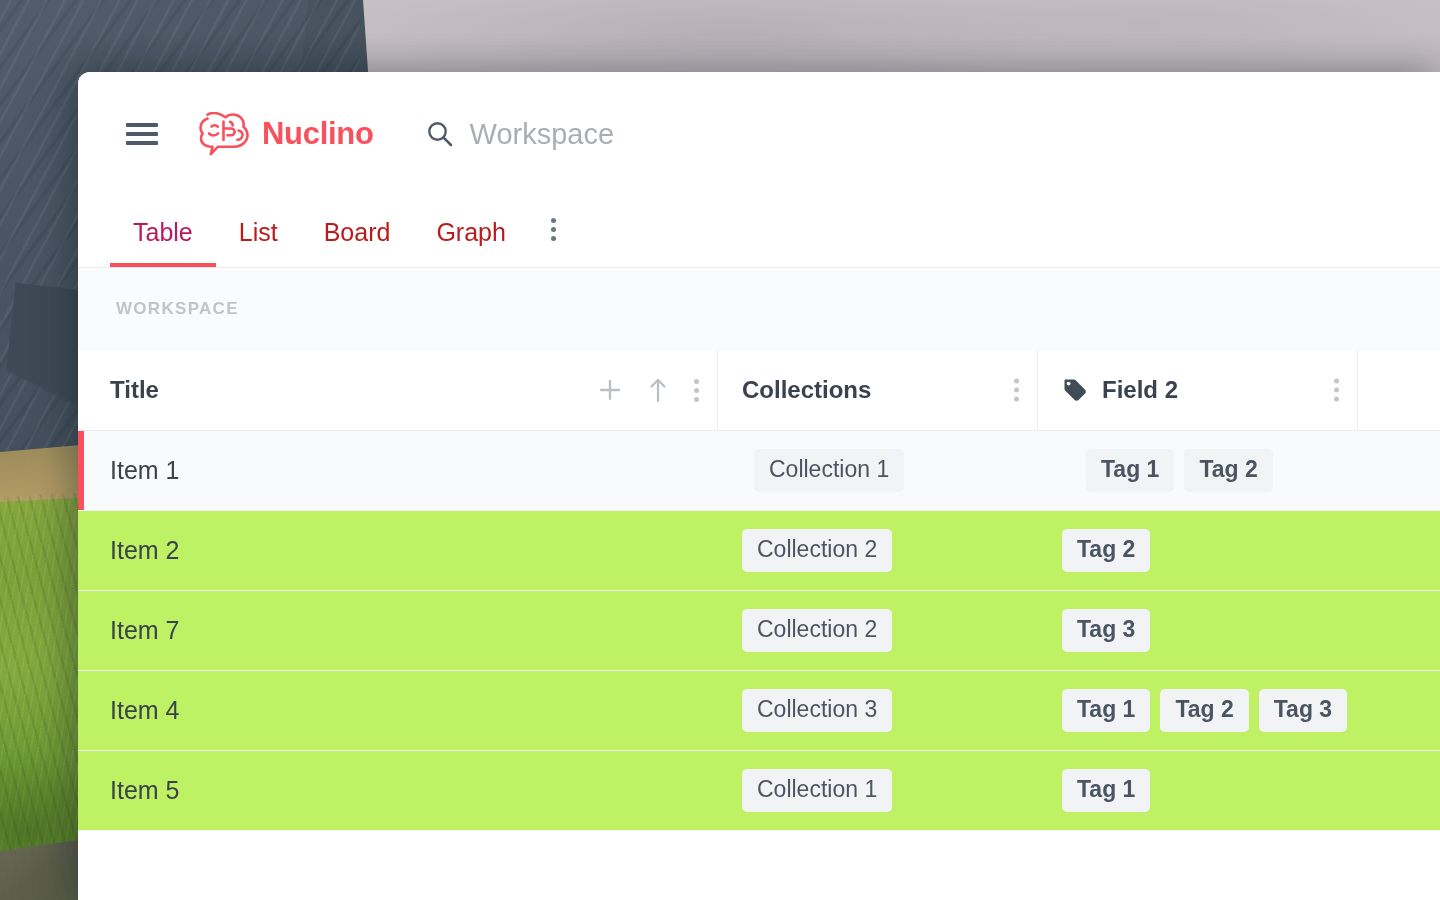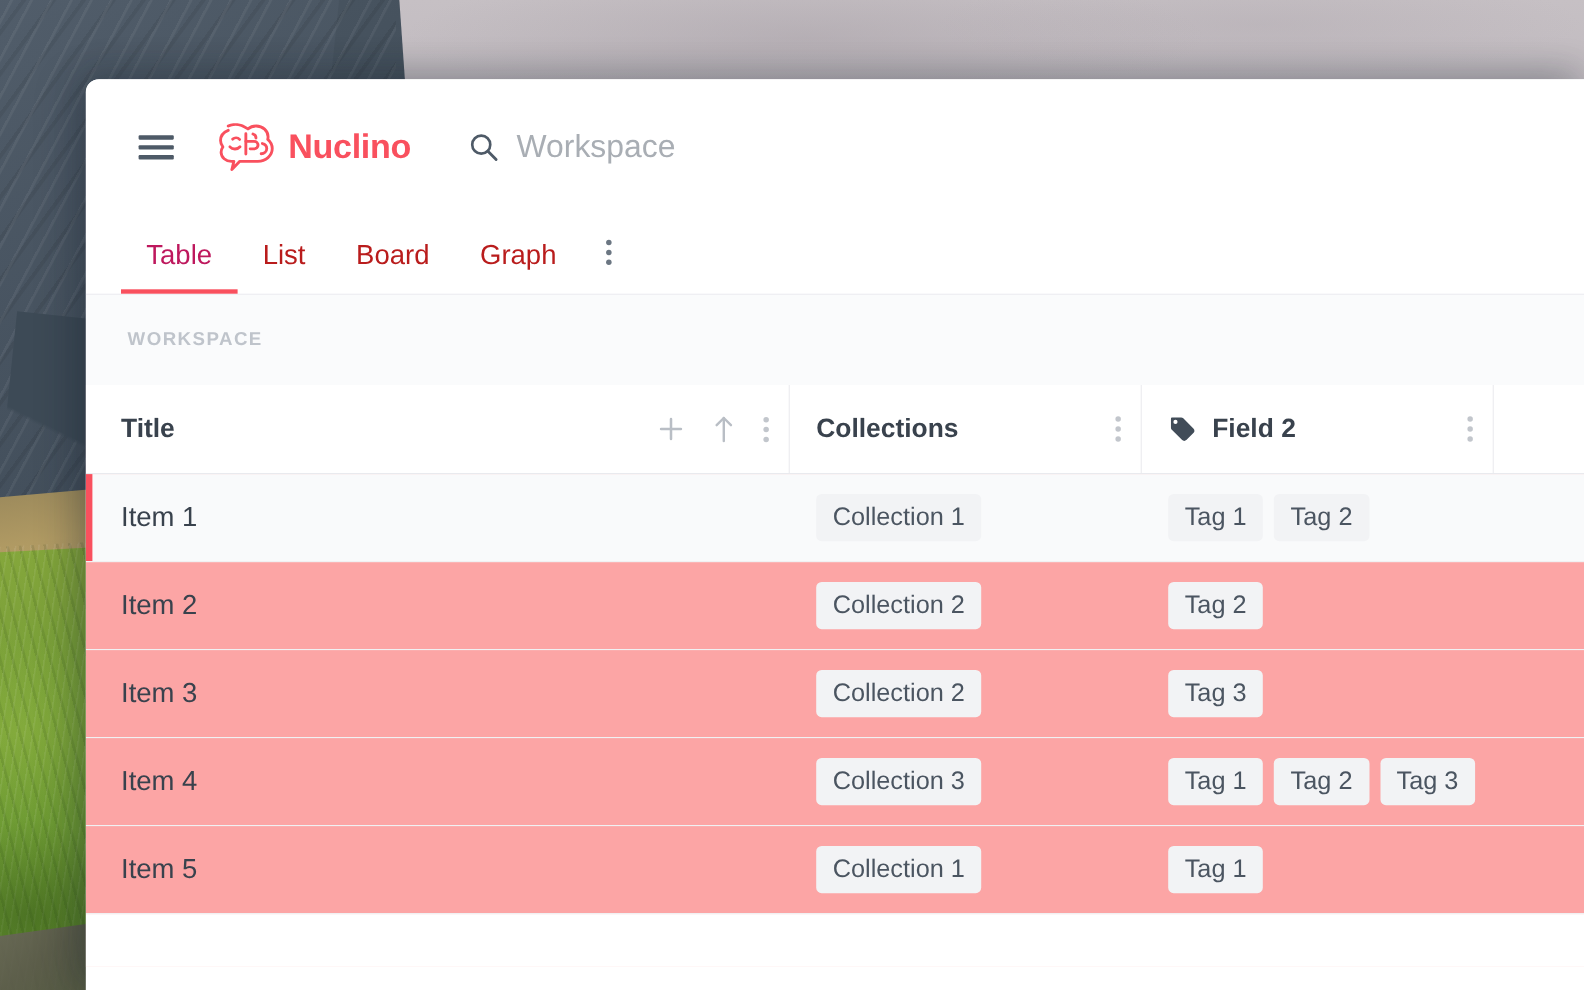--- a/index.html
+++ b/index.html
@@ -165,21 +165,21 @@
     background:#fafbfc;
     display:flex; align-items:center;
     padding-left:38px;
   }
   .section-label {
     font-size:17px; font-weight:bold; letter-spacing:1.3px;
     color:#bfc4cb;
   }
 
   
-  .table { background:#fca5a5; }
+  .table { background:#bef264; }
   .table-head {
     display:flex; height:81px;
     background:#fff;
     border-bottom:1px solid #e9eaee;
   }
   .th {
     display:flex; align-items:center;
     height:100%;
     position:relative;
     border-right:1px solid #ebecef;
@@ -201,29 +201,29 @@
   .dots-v-sm { display:flex; flex-direction:column; gap:4px; align-items:center; }
   .dots-v-sm i { width:5px; height:5px; border-radius:50%; background:#c2c6cc; display:block; }
   .tag-icon { width:26px; height:26px; margin-right:14px; display:block; }
 
   .table-row {
     display:flex; height:80px;
     position:relative;
     border-bottom:1px solid #f0f1f3;
     cursor:pointer;
   }
-  .table-row.selected { background:#f9fafb; }
+  .table-row.selected { background:#f9fafb;gap:12px; }
   .row-accent {
     position:absolute; left:0; top:0; bottom:0;
     width:6px; background:#f9505e;
   }
   .td { display:flex; align-items:center; height:100%; }
   .td-title { width:640px; padding-left:32px; }
   .td-collections { width:320px; padding-left:24px; }
-  .td-field1 { width:320px; padding-left:24px; gap:10px; }
+  .td-field1 { width:320px; padding-left:24px; gap:10px;font-weight:bold; }
   .td-extra { flex:1; }
   .cell-title { font-size:25px; color:#39424d; }
   .chip {
     display:inline-flex; align-items:center;
     background:#f2f3f5; color:#4b5561;
     font-size:23px;
     padding:7px 15px 9px 15px;
     border-radius:5px;
     white-space:nowrap;
   }
@@ -382,21 +382,21 @@
           <div class="td td-collections">
             <span class="chip">Collection 2</span>
           </div>
           <div class="td td-field1">
             <span class="chip">Tag 2</span>
           </div>
           <div class="td td-extra"></div>
         </div>
         <div class="table-row">
           <div class="td td-title">
-            <span class="cell-title">Item 3</span>
+            <span class="cell-title">Item 7</span>
           </div>
           <div class="td td-collections">
             <span class="chip">Collection 2</span>
           </div>
           <div class="td td-field1">
             <span class="chip">Tag 3</span>
           </div>
           <div class="td td-extra"></div>
         </div>
         <div class="table-row">

